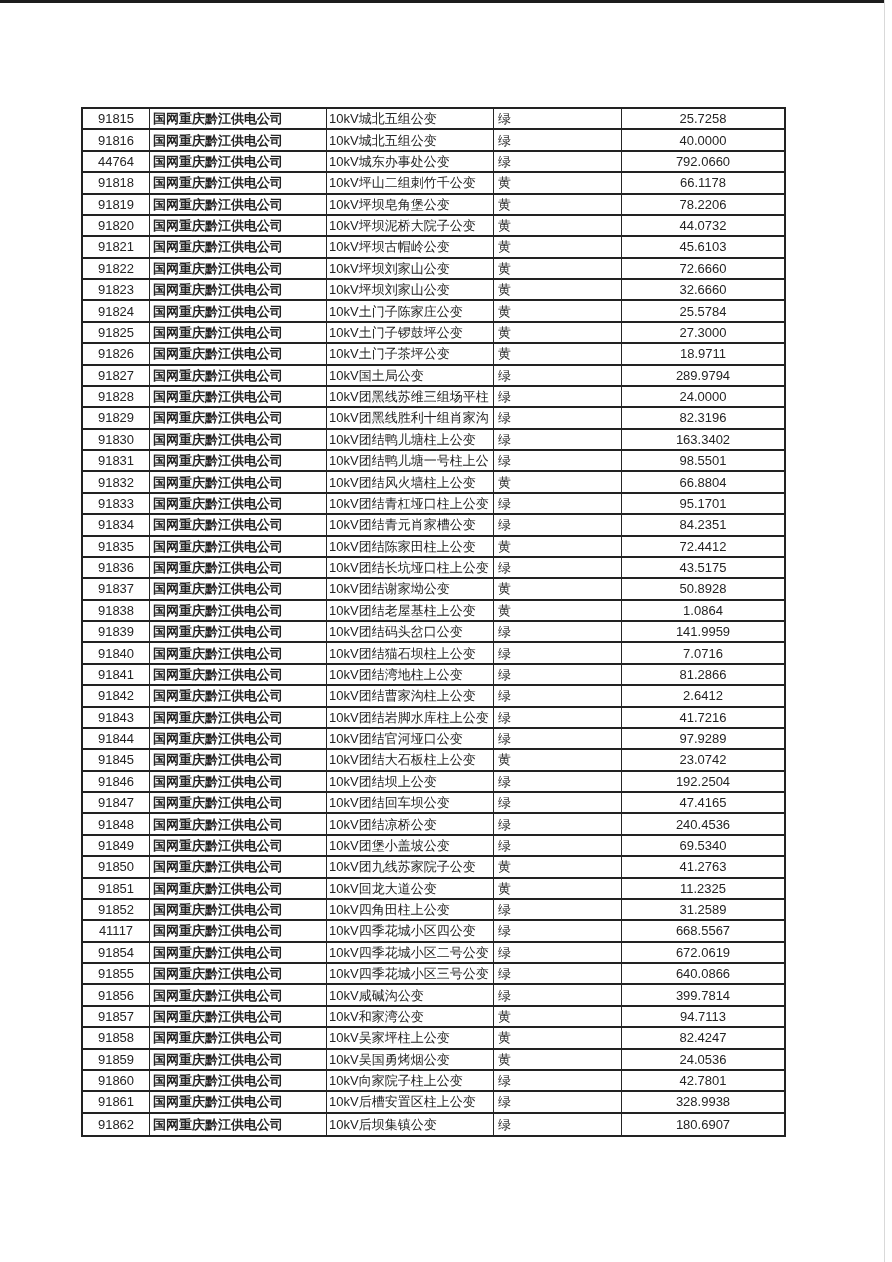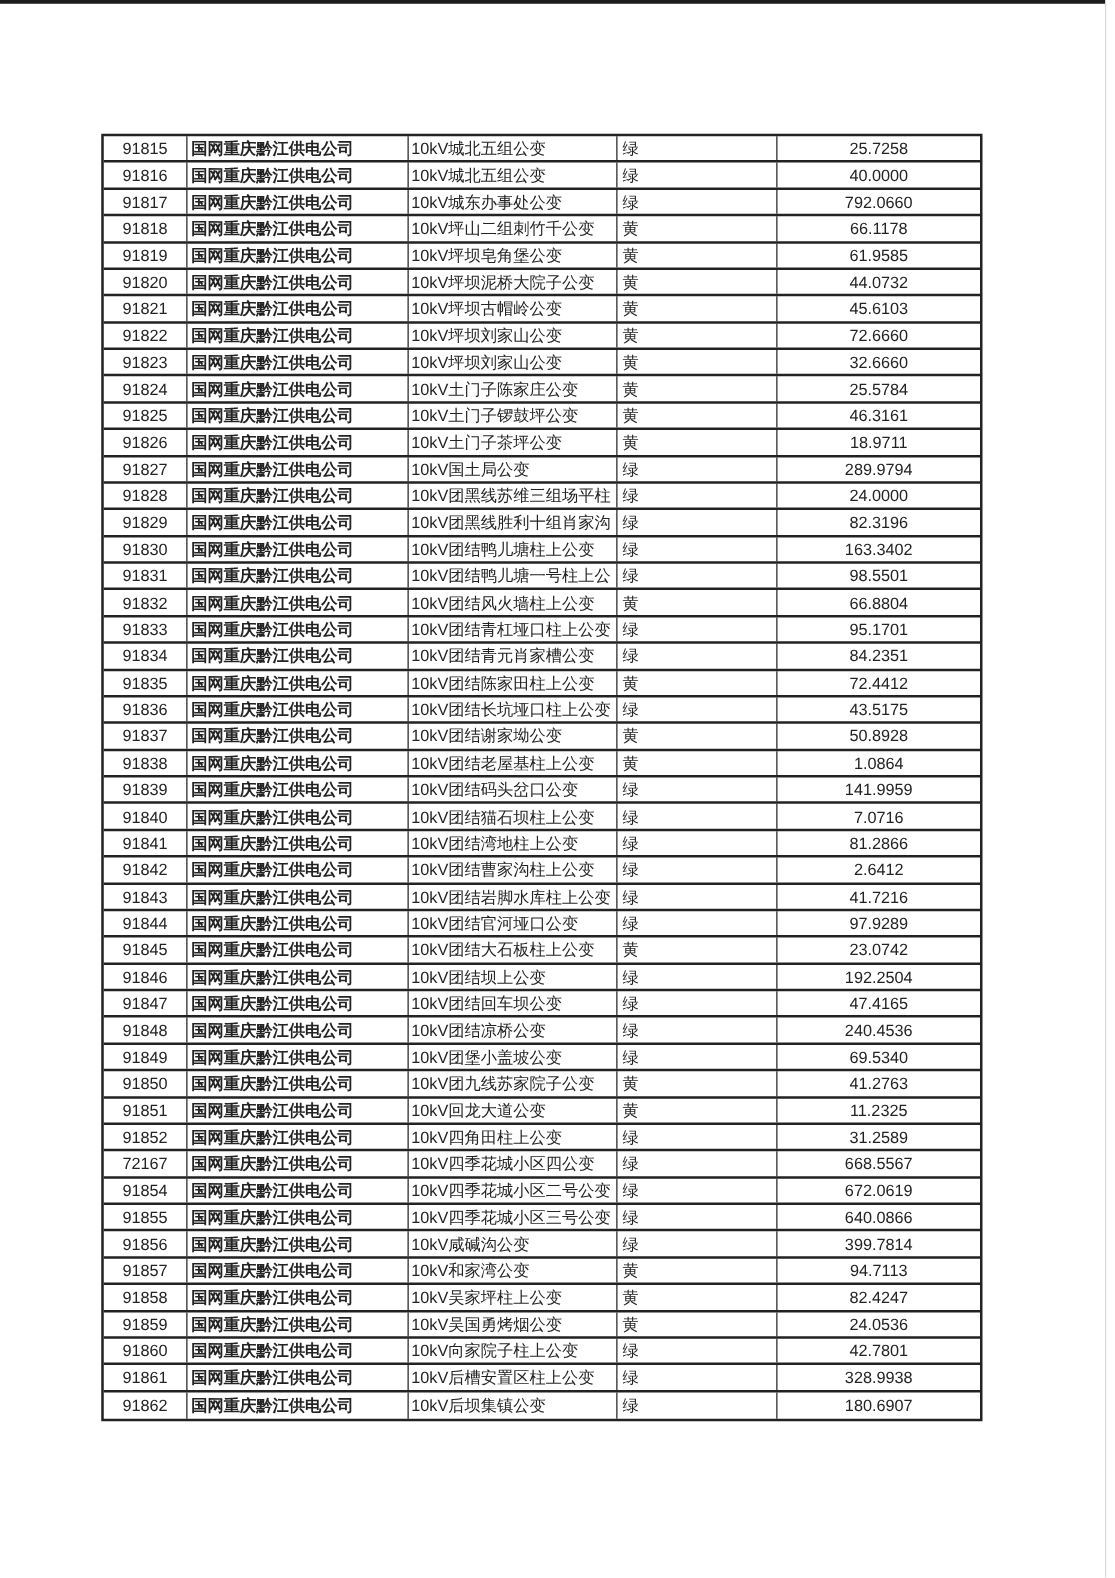--- a/index.html
+++ b/index.html
@@ -96,39 +96,39 @@
     <div class="c c-value">25.7258</div>
   </div>
     <div class="row">
     <div class="c c-id">91816</div>
     <div class="c c-company">国网重庆黔江供电公司</div>
     <div class="c c-name">10kV城北五组公变</div>
     <div class="c c-status">绿</div>
     <div class="c c-value">40.0000</div>
   </div>
     <div class="row">
-    <div class="c c-id">91817</div>
+    <div class="c c-id">44764</div>
     <div class="c c-company">国网重庆黔江供电公司</div>
     <div class="c c-name">10kV城东办事处公变</div>
     <div class="c c-status">绿</div>
     <div class="c c-value">792.0660</div>
   </div>
     <div class="row">
     <div class="c c-id">91818</div>
     <div class="c c-company">国网重庆黔江供电公司</div>
     <div class="c c-name">10kV坪山二组刺竹千公变</div>
     <div class="c c-status">黄</div>
     <div class="c c-value">66.1178</div>
   </div>
     <div class="row">
     <div class="c c-id">91819</div>
     <div class="c c-company">国网重庆黔江供电公司</div>
     <div class="c c-name">10kV坪坝皂角堡公变</div>
     <div class="c c-status">黄</div>
-    <div class="c c-value">61.9585</div>
+    <div class="c c-value">78.2206</div>
   </div>
     <div class="row">
     <div class="c c-id">91820</div>
     <div class="c c-company">国网重庆黔江供电公司</div>
     <div class="c c-name">10kV坪坝泥桥大院子公变</div>
     <div class="c c-status">黄</div>
     <div class="c c-value">44.0732</div>
   </div>
     <div class="row">
     <div class="c c-id">91821</div>
@@ -156,21 +156,21 @@
     <div class="c c-company">国网重庆黔江供电公司</div>
     <div class="c c-name">10kV土门子陈家庄公变</div>
     <div class="c c-status">黄</div>
     <div class="c c-value">25.5784</div>
   </div>
     <div class="row">
     <div class="c c-id">91825</div>
     <div class="c c-company">国网重庆黔江供电公司</div>
     <div class="c c-name">10kV土门子锣鼓坪公变</div>
     <div class="c c-status">黄</div>
-    <div class="c c-value">46.3161</div>
+    <div class="c c-value">27.3000</div>
   </div>
     <div class="row">
     <div class="c c-id">91826</div>
     <div class="c c-company">国网重庆黔江供电公司</div>
     <div class="c c-name">10kV土门子茶坪公变</div>
     <div class="c c-status">黄</div>
     <div class="c c-value">18.9711</div>
   </div>
     <div class="row">
     <div class="c c-id">91827</div>
@@ -348,21 +348,21 @@
     <div class="c c-value">11.2325</div>
   </div>
     <div class="row">
     <div class="c c-id">91852</div>
     <div class="c c-company">国网重庆黔江供电公司</div>
     <div class="c c-name">10kV四角田柱上公变</div>
     <div class="c c-status">绿</div>
     <div class="c c-value">31.2589</div>
   </div>
     <div class="row">
-    <div class="c c-id">72167</div>
+    <div class="c c-id">41117</div>
     <div class="c c-company">国网重庆黔江供电公司</div>
     <div class="c c-name">10kV四季花城小区四公变</div>
     <div class="c c-status">绿</div>
     <div class="c c-value">668.5567</div>
   </div>
     <div class="row">
     <div class="c c-id">91854</div>
     <div class="c c-company">国网重庆黔江供电公司</div>
     <div class="c c-name">10kV四季花城小区二号公变</div>
     <div class="c c-status">绿</div>

